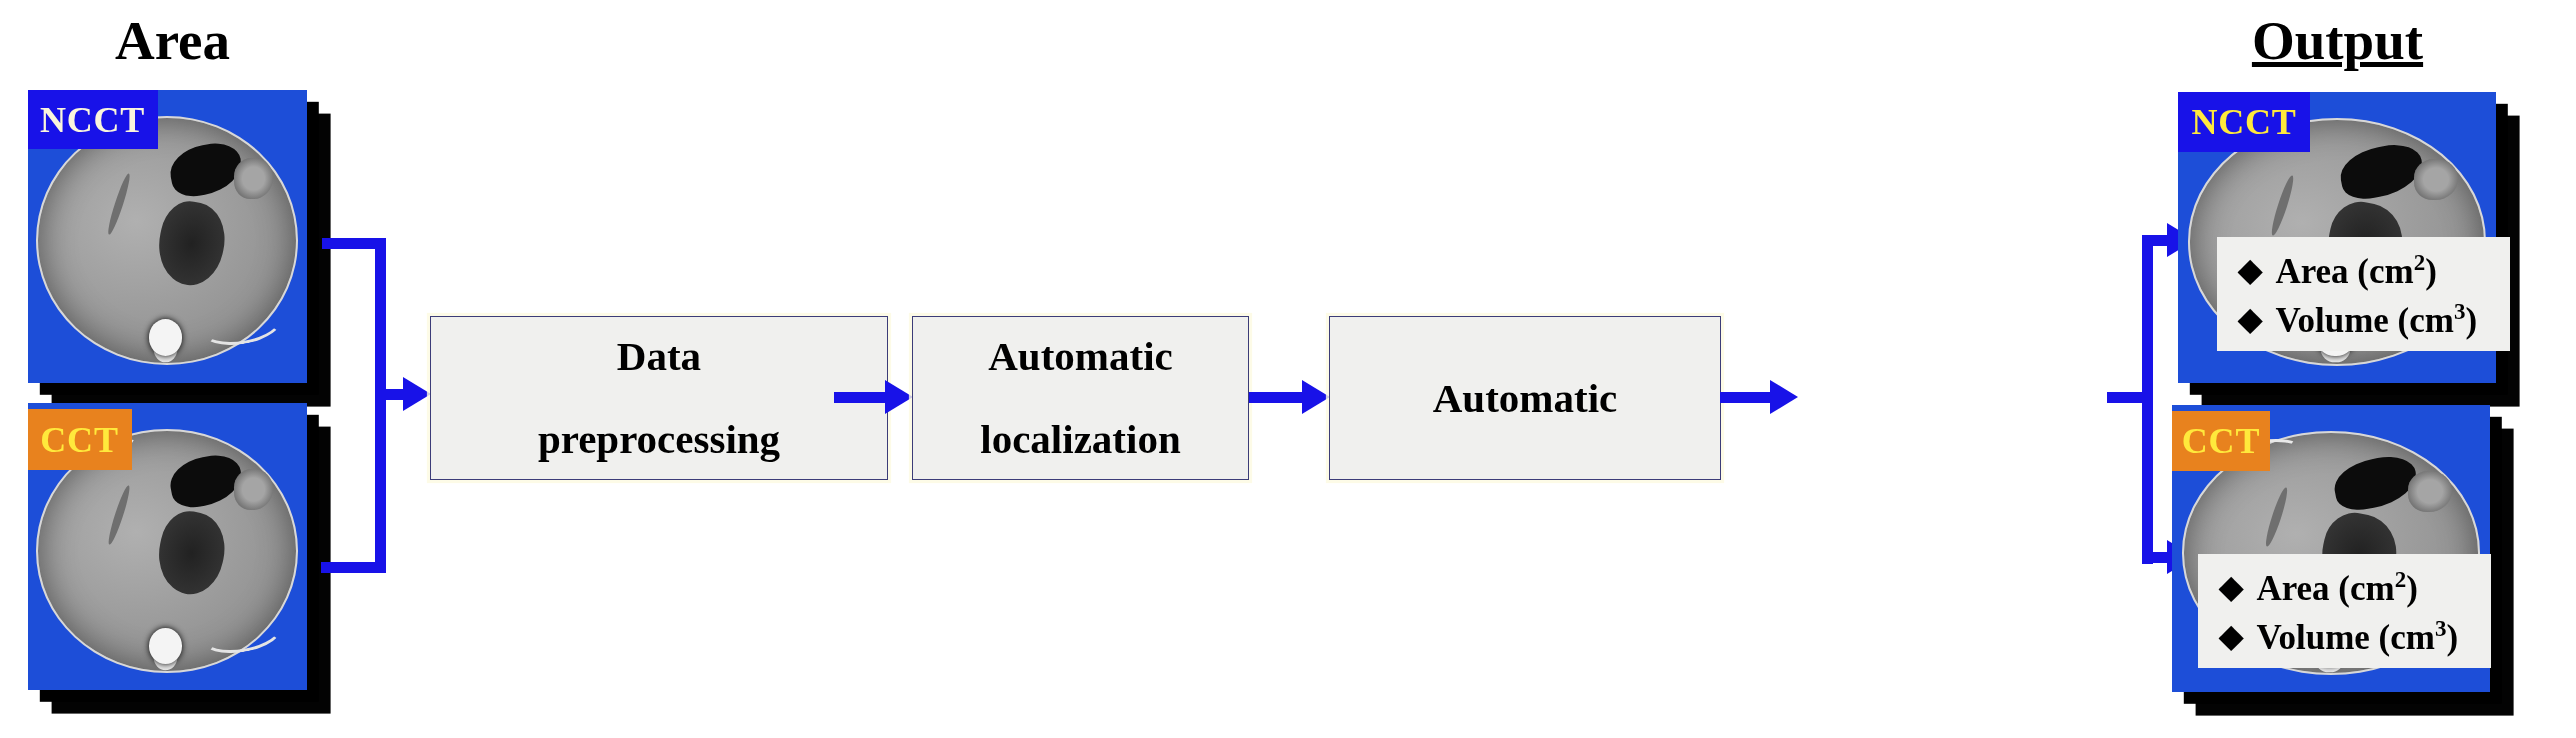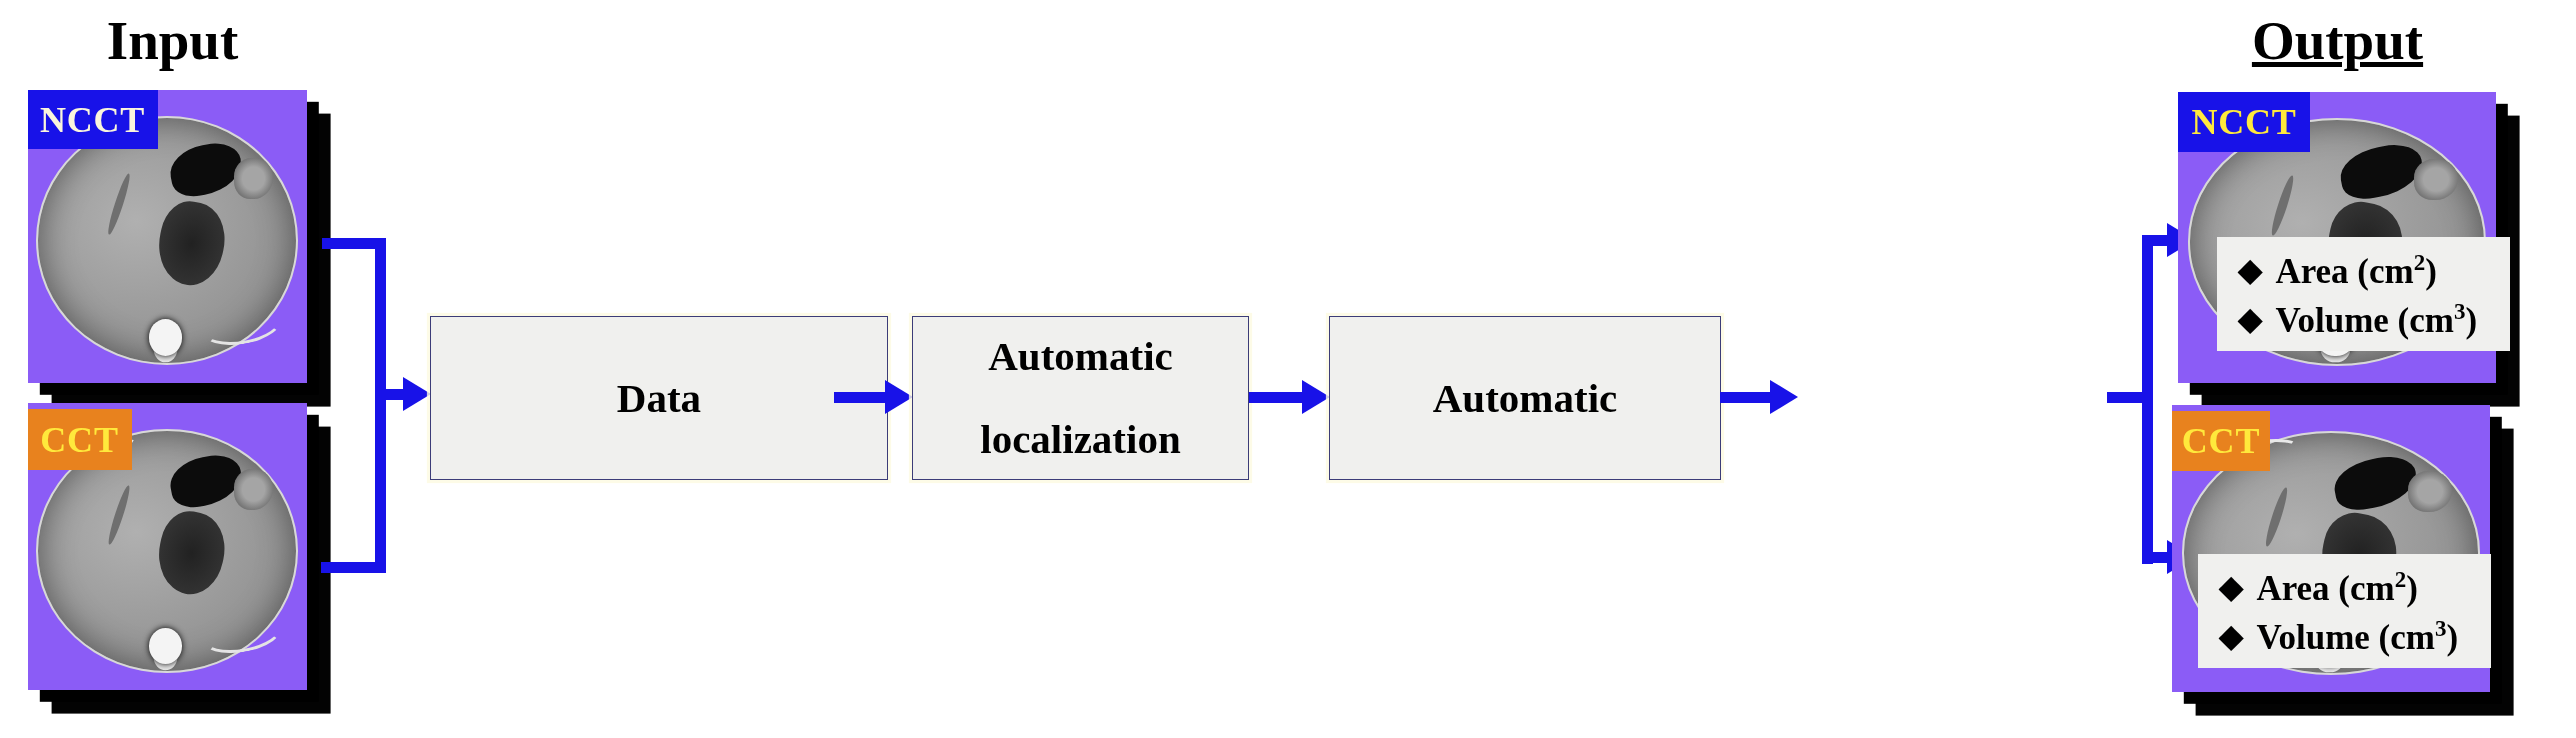--- a/index.html
+++ b/index.html
@@ -15,21 +15,21 @@
     position:absolute;
     font-size:55px;font-weight:700;color:#000;
     text-align:center;line-height:1;
   }
   #title-input{left:31px;top:12.6px;width:283px;}
   #title-output{left:2196px;top:12.6px;width:283px;text-decoration:underline;}
 
   
   .stack{
     position:absolute;
-    background:#8b5cf6;
+    background:#1d4ed8;
     box-shadow:11.8px 11.8px 0 #000, 23.6px 23.6px 0 #030303;
   }
   #in-ncct {left:27.5px;  top:90px;width:279px;height:293px;}
   #in-cct  {left:27.5px;  top:403px;width:279px;height:287px;}
   #out-ncct{left:2178px;top:92px;width:318px;height:291px;}
   #out-cct {left:2172px;top:405px;width:318px;height:287px;}
 
   .ct{
     position:absolute;left:3%;right:3%;top:9%;bottom:6%;
     border-radius:50%;
@@ -144,21 +144,21 @@
   #arr-out-top-shaft{left:2153px;top:235px;width:14px;}
   #arr-out-top-head {left:2167px;top:223px;}
   #arr-out-bot-shaft{left:2153px;top:552px;width:14px;}
   #arr-out-bot-head {left:2167px;top:540px;}
 </style>
 </head>
 <body>
 
 <div class="canvas">
 
-  <div class="fig-title" id="title-input">Input</div>
+  <div class="fig-title" id="title-input">Area</div>
   <div class="fig-title" id="title-output">Output</div>
 
   <div class="stack" id="in-ncct">
     <div class="ct">
       <div class="ct-fissure"></div>
       <div class="ct-stomach"></div>
       <div class="ct-bowel"></div>
       <div class="ct-colon"></div>
       <div class="ct-spine"></div>
     </div>
@@ -177,20 +177,21 @@
   </div>
 
   <div class="shaft" id="in-stub-top"></div>
   <div class="vline" id="in-vline"></div>
   <div class="shaft" id="in-stub-bot"></div>
   <div class="shaft" id="arr-in-shaft"></div>
   <div class="ahead" id="arr-in-head"></div>
 
   <div class="pbox" id="box1">
     <div class="pline">Data</div>
+    <div class="pline">preprocessing</div>
   </div>
   <div class="shaft" id="arr1-shaft"></div>
   <div class="ahead" id="arr1-head"></div>
 
   <div class="pbox" id="box2">
     <div class="pline">Automatic</div>
     <div class="pline">localization</div>
   </div>
   <div class="shaft" id="arr2-shaft"></div>
   <div class="ahead" id="arr2-head"></div>

